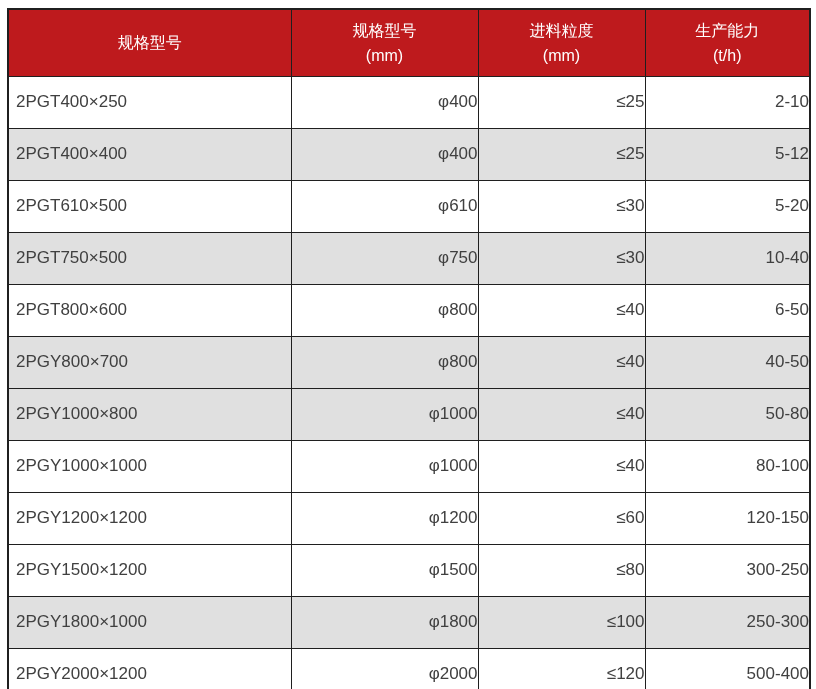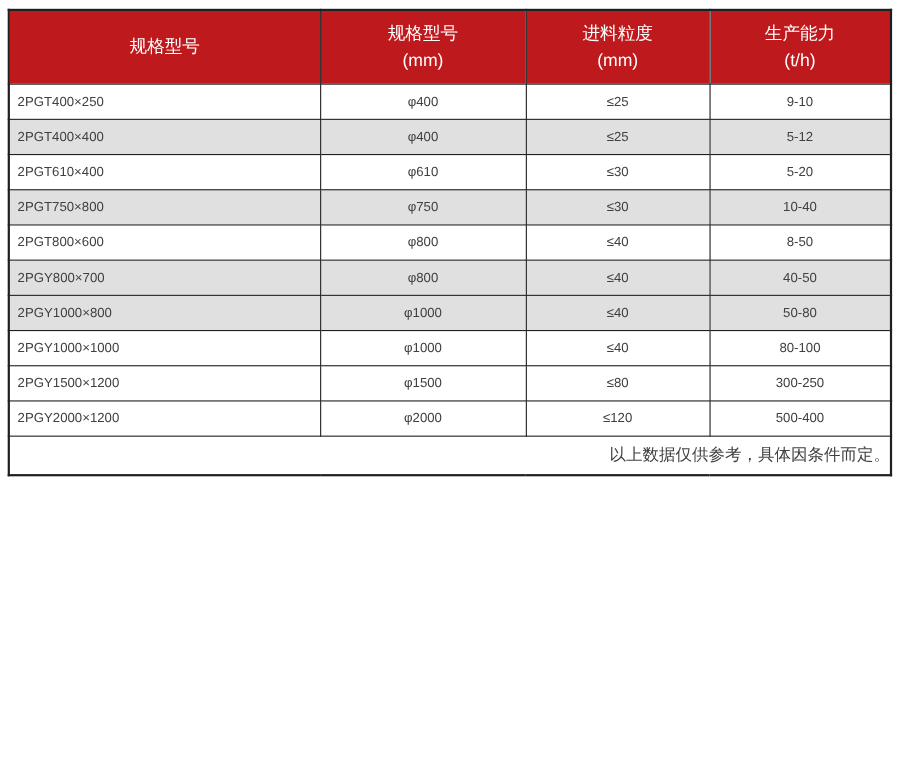--- a/index.html
+++ b/index.html
@@ -39,36 +39,36 @@
     font-size: 16px;
     font-weight: 400;
     text-align: center;
     vertical-align: middle;
     padding: 0;
   }
   .hdr-label { line-height: 26px; }
   .hdr-unit  { line-height: 24px; }
   .hdr-unit:empty { display: none; }
   .spec-table tbody td {
-    height: 32px;
-    font-size: 12px;
+    height: 52px;
+    font-size: 17px;
     color: var(--body-text);
     background: #ffffff;
     padding: 0;
   }
   .spec-table tbody tr.alt td {
     background: var(--row-alt-bg);
     margin-left: 48px;
   }
   .spec-table tbody td.cell-model {
     text-align: left;
     padding-left: 7px;
   }
   .spec-table tbody td.cell-center {
-    text-align: center;
+    text-align: right;
   }
   .spec-table tfoot td {
     height: 36px;
     font-size: 15px;
     color: var(--body-text);
     text-align: right;
     background: #ffffff;
     padding: 0;
   }
 </style>
@@ -101,69 +101,81 @@
           <div class="hdr-label">生产能力</div>
           <div class="hdr-unit">(t/h)</div>
         </th>
       </tr>
     </thead>
     <tbody>
         <tr>
           <td class="cell-model">2PGT400×250</td>
           <td class="cell-center">φ400</td>
           <td class="cell-center">≤25</td>
-          <td class="cell-center">9-10</td>
+          <td class="cell-center">2-10</td>
         </tr>
         <tr class="alt">
           <td class="cell-model">2PGT400×400</td>
           <td class="cell-center">φ400</td>
           <td class="cell-center">≤25</td>
           <td class="cell-center">5-12</td>
         </tr>
         <tr>
-          <td class="cell-model">2PGT610×400</td>
+          <td class="cell-model">2PGT610×500</td>
           <td class="cell-center">φ610</td>
           <td class="cell-center">≤30</td>
           <td class="cell-center">5-20</td>
         </tr>
         <tr class="alt">
-          <td class="cell-model">2PGT750×800</td>
+          <td class="cell-model">2PGT750×500</td>
           <td class="cell-center">φ750</td>
           <td class="cell-center">≤30</td>
           <td class="cell-center">10-40</td>
         </tr>
         <tr>
           <td class="cell-model">2PGT800×600</td>
           <td class="cell-center">φ800</td>
           <td class="cell-center">≤40</td>
-          <td class="cell-center">8-50</td>
+          <td class="cell-center">6-50</td>
         </tr>
         <tr class="alt">
           <td class="cell-model">2PGY800×700</td>
           <td class="cell-center">φ800</td>
           <td class="cell-center">≤40</td>
           <td class="cell-center">40-50</td>
         </tr>
         <tr class="alt">
           <td class="cell-model">2PGY1000×800</td>
           <td class="cell-center">φ1000</td>
           <td class="cell-center">≤40</td>
           <td class="cell-center">50-80</td>
         </tr>
         <tr>
           <td class="cell-model">2PGY1000×1000</td>
           <td class="cell-center">φ1000</td>
           <td class="cell-center">≤40</td>
           <td class="cell-center">80-100</td>
         </tr>
         <tr>
+          <td class="cell-model">2PGY1200×1200</td>
+          <td class="cell-center">φ1200</td>
+          <td class="cell-center">≤60</td>
+          <td class="cell-center">120-150</td>
+        </tr>
+        <tr>
           <td class="cell-model">2PGY1500×1200</td>
           <td class="cell-center">φ1500</td>
           <td class="cell-center">≤80</td>
           <td class="cell-center">300-250</td>
+        </tr>
+        <tr class="alt">
+          <td class="cell-model">2PGY1800×1000</td>
+          <td class="cell-center">φ1800</td>
+          <td class="cell-center">≤100</td>
+          <td class="cell-center">250-300</td>
         </tr>
         <tr>
           <td class="cell-model">2PGY2000×1200</td>
           <td class="cell-center">φ2000</td>
           <td class="cell-center">≤120</td>
           <td class="cell-center">500-400</td>
         </tr>
       </tbody>
     <tfoot>
       <tr>

